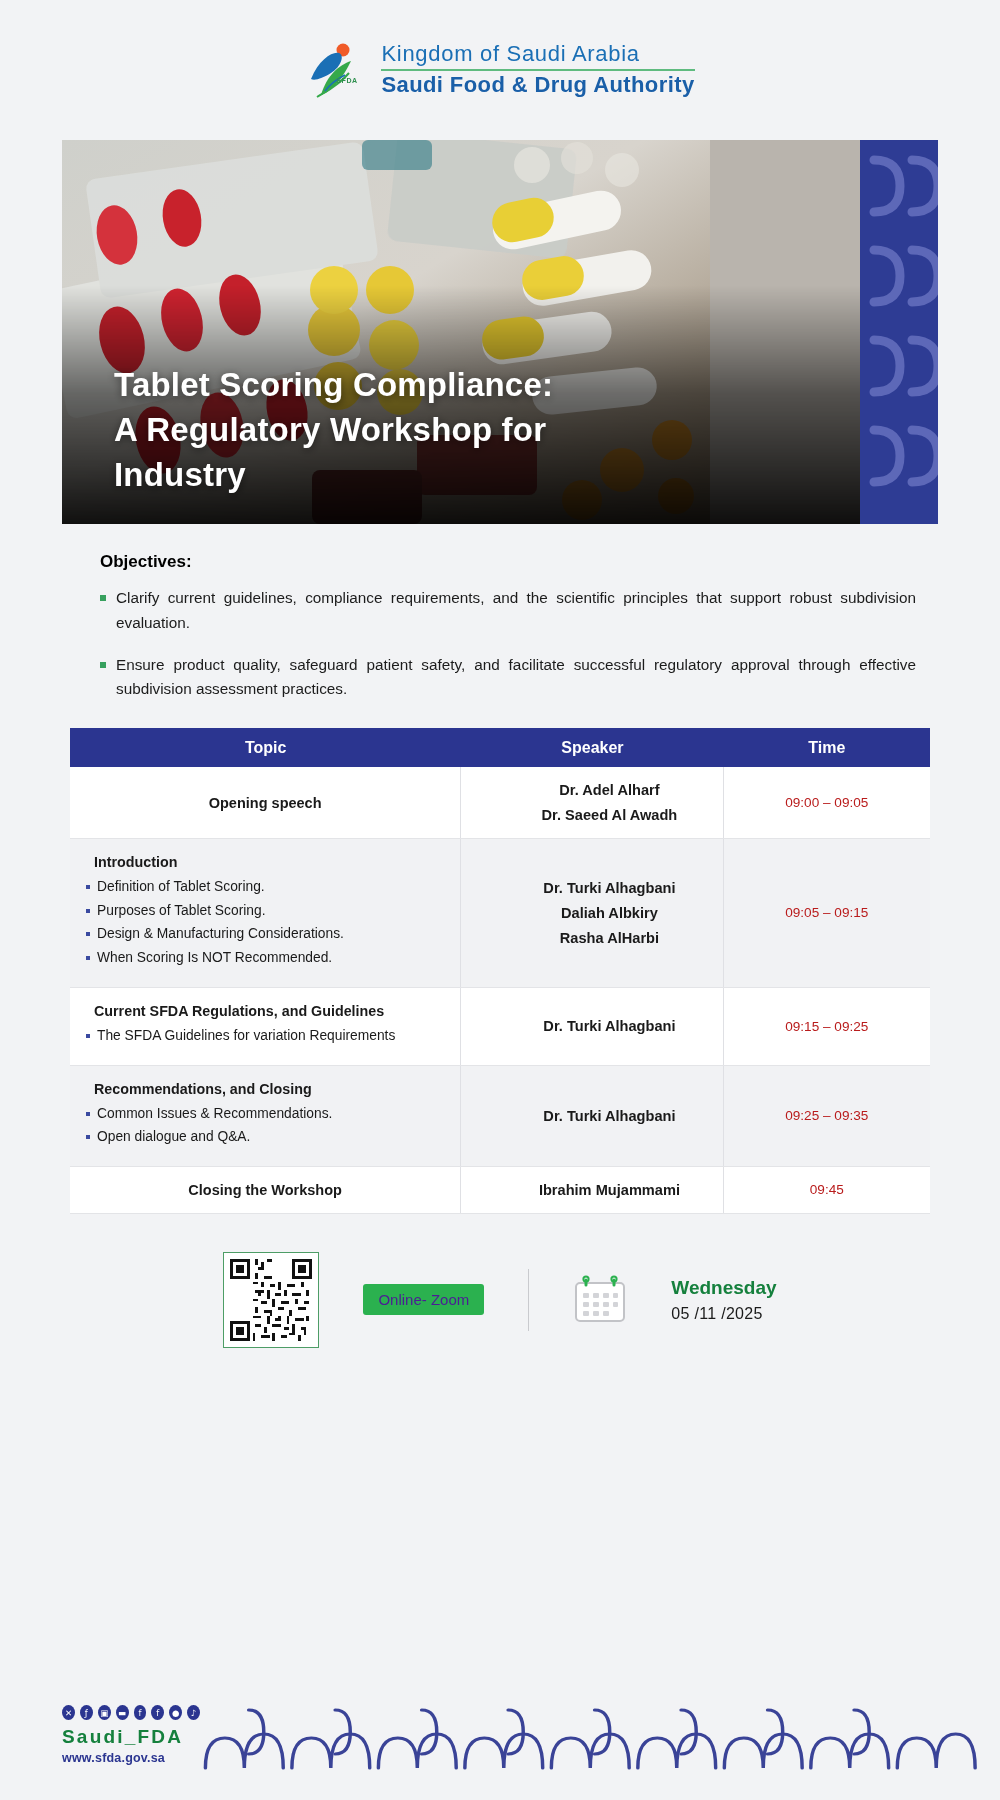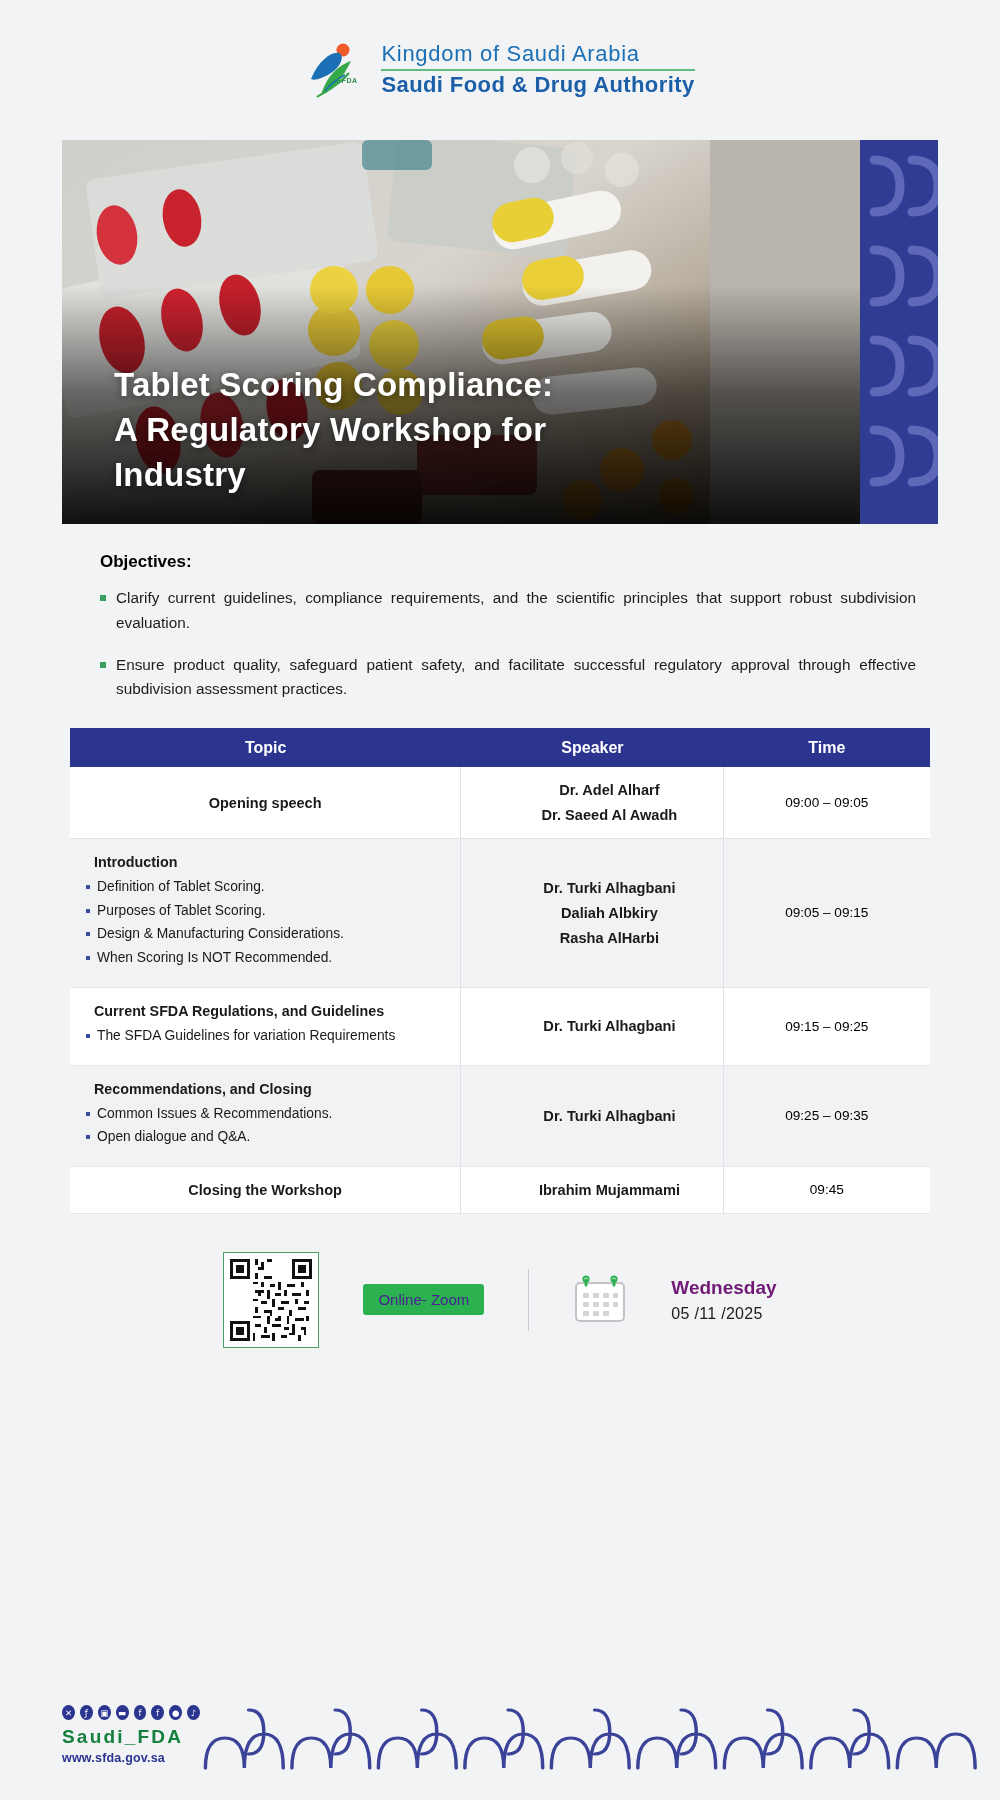--- a/index.html
+++ b/index.html
@@ -99,21 +99,21 @@
   .trow.even{ background:#f1f2f4; }
   .cell{ padding:15px 16px; }
   .cell.c1{ width:45.5%; border-right:1px solid #dfe0e4; }
   .cell.c2{ width:30.5%; border-right:1px solid #dfe0e4; display:flex; flex-direction:column; justify-content:center; align-items:center; gap:9px; }
   .cell.c3{ width:24%; display:flex; align-items:center; justify-content:center; }
   .topic-center{ display:flex; align-items:center; justify-content:center; height:100%; font-size:14.5px; font-weight:700; }
   .topic-title{ font-size:14.3px; font-weight:700; margin-bottom:7px; padding-left:8px; }
   .sub{ display:flex; gap:7px; margin-bottom:3px; font-size:13.8px; line-height:1.5; }
   .sub .d{ width:4px; height:4px; background:#3a4aa0; flex:none; margin-top:8px; }
   .spk{ font-size:14.6px; font-weight:700;padding-left:35px; }
-  .tme{ font-size:13.6px; color:#000000; }
+  .tme{ font-size:13.6px; color:#b91c1c; }
 
   
   .finfo{
     margin-top:38px;
     display:flex;
     align-items:center;
     justify-content:center;
     gap:44px;
   }
   .qr-box{
@@ -121,21 +121,21 @@
     padding:6px; display:flex; align-items:center; justify-content:center;
   }
   .qr{ width:100%; height:100%; }
   .zoom-badge{
     background:#2bb14f; color:#4c1d95; font-size:15px; font-weight:400;
     padding:7px 15px; border-radius:3px; white-space:nowrap;
   }
   .vdiv{ width:1px; height:62px; background:#c9cace; }
   .cal-icon{ width:54px; height:50px; position:relative; flex:none; }
   .date-block{ line-height:1.5; }
-  .d-day{ font-size:19px; font-weight:700; color:#701a75; }
+  .d-day{ font-size:19px; font-weight:700; color:#15803d; }
   .d-date{ font-size:16px; color:#1b1b1b; letter-spacing:.3px; }
 
   
   .bottom{
     position:absolute; left:0; right:0; bottom:0; height:130px;
     display:flex; align-items:center;
   }
   .social-col{ width:200px; padding-left:62px; }
   .sicons{ display:flex; gap:5px; margin-bottom:6px; }
   .sicons span{

